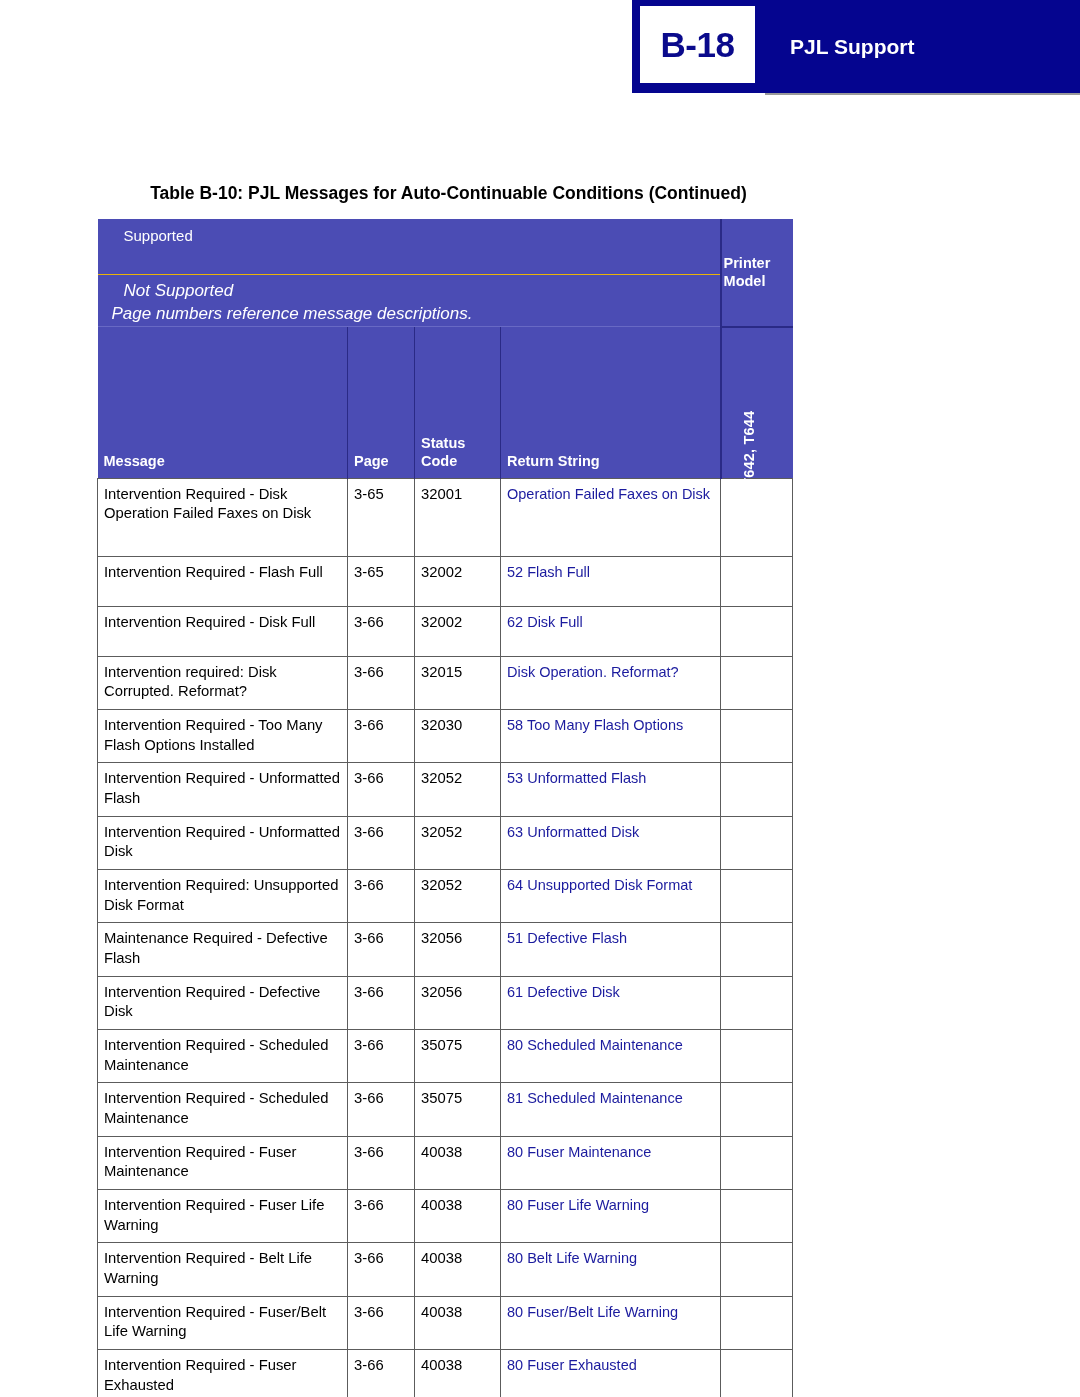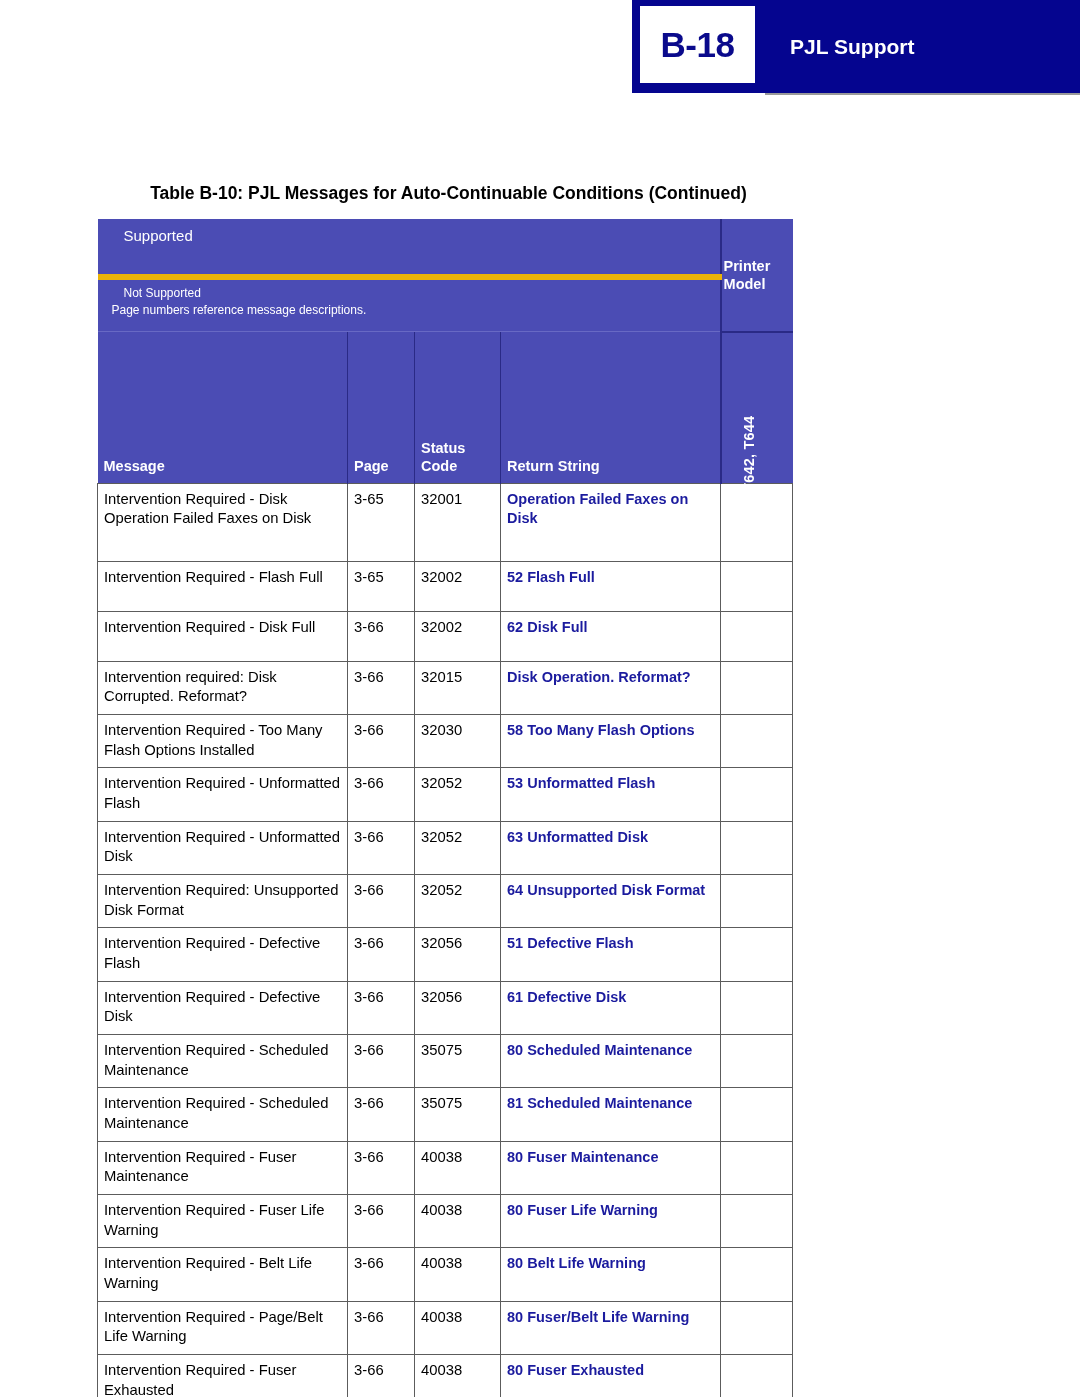--- a/index.html
+++ b/index.html
@@ -99,27 +99,28 @@
   .hdr {
     background: #4b4cb4;
     color: #ffffff;
     border: none;
   }
   .hdr-legend-supported {
     height: 47px;
     padding: 8px 0 0 26px !important;
     font-size: 15px;
     font-weight: normal;
-    border-bottom: 6px solid #eab308;
+    border-bottom: 1px solid #eab308;
   }
   .hdr-legend-not {
     height: 45px;
     padding: 6px 0 0 14px !important;
-    font-size: 12px;
+    font-size: 17px;
     border-bottom: 1px solid #6869c4;
+    font-style: italic;
   }
   .legend-line-1 {
     padding-left: 12px;
     display: block;
     margin-bottom: 3px;
   }
   .legend-line-2 {
     display: block;
   }
 
@@ -180,21 +181,21 @@
     font-size: 14.8px;
     color: #000000;
     line-height: 1.33;
     padding: 6px 6px 7px 6px !important;
   }
   .cell-msg { }
   .cell-page { text-align: left; }
   .cell-code { text-align: left; }
   .cell-ret {
     color: #1b1b9e;
-    font-weight: bold;
+    font-weight: normal;
     font-size: 14.5px;
   }
   .cell-model { }
   .row-tall .cell { height: 64px; margin-left: 11px; }
   .row-std .cell { height: 36px; }
 </style>
 </head>
 <body>
 
 <div class="page-header">
@@ -298,21 +299,21 @@
         <td class="cell cell-model"></td>
       </tr>
       <tr class="row-std">
         <td class="cell cell-msg">Intervention Required: Unsupported Disk Format</td>
         <td class="cell cell-page">3-66</td>
         <td class="cell cell-code">32052</td>
         <td class="cell cell-ret">64 Unsupported Disk Format</td>
         <td class="cell cell-model"></td>
       </tr>
       <tr class="row-std">
-        <td class="cell cell-msg">Intervention Required - Defective Flash</td>
+        <td class="cell cell-msg">Maintenance Required - Defective Flash</td>
         <td class="cell cell-page">3-66</td>
         <td class="cell cell-code">32056</td>
         <td class="cell cell-ret">51 Defective Flash</td>
         <td class="cell cell-model"></td>
       </tr>
       <tr class="row-std">
         <td class="cell cell-msg">Intervention Required - Defective Disk</td>
         <td class="cell cell-page">3-66</td>
         <td class="cell cell-code">32056</td>
         <td class="cell cell-ret">61 Defective Disk</td>
@@ -347,21 +348,21 @@
         <td class="cell cell-model"></td>
       </tr>
       <tr class="row-std">
         <td class="cell cell-msg">Intervention Required - Belt Life Warning</td>
         <td class="cell cell-page">3-66</td>
         <td class="cell cell-code">40038</td>
         <td class="cell cell-ret">80 Belt Life Warning</td>
         <td class="cell cell-model"></td>
       </tr>
       <tr class="row-std">
-        <td class="cell cell-msg">Intervention Required - Page/Belt Life Warning</td>
+        <td class="cell cell-msg">Intervention Required - Fuser/Belt Life Warning</td>
         <td class="cell cell-page">3-66</td>
         <td class="cell cell-code">40038</td>
         <td class="cell cell-ret">80 Fuser/Belt Life Warning</td>
         <td class="cell cell-model"></td>
       </tr>
       <tr class="row-std">
         <td class="cell cell-msg">Intervention Required - Fuser Exhausted</td>
         <td class="cell cell-page">3-66</td>
         <td class="cell cell-code">40038</td>
         <td class="cell cell-ret">80 Fuser Exhausted</td>

